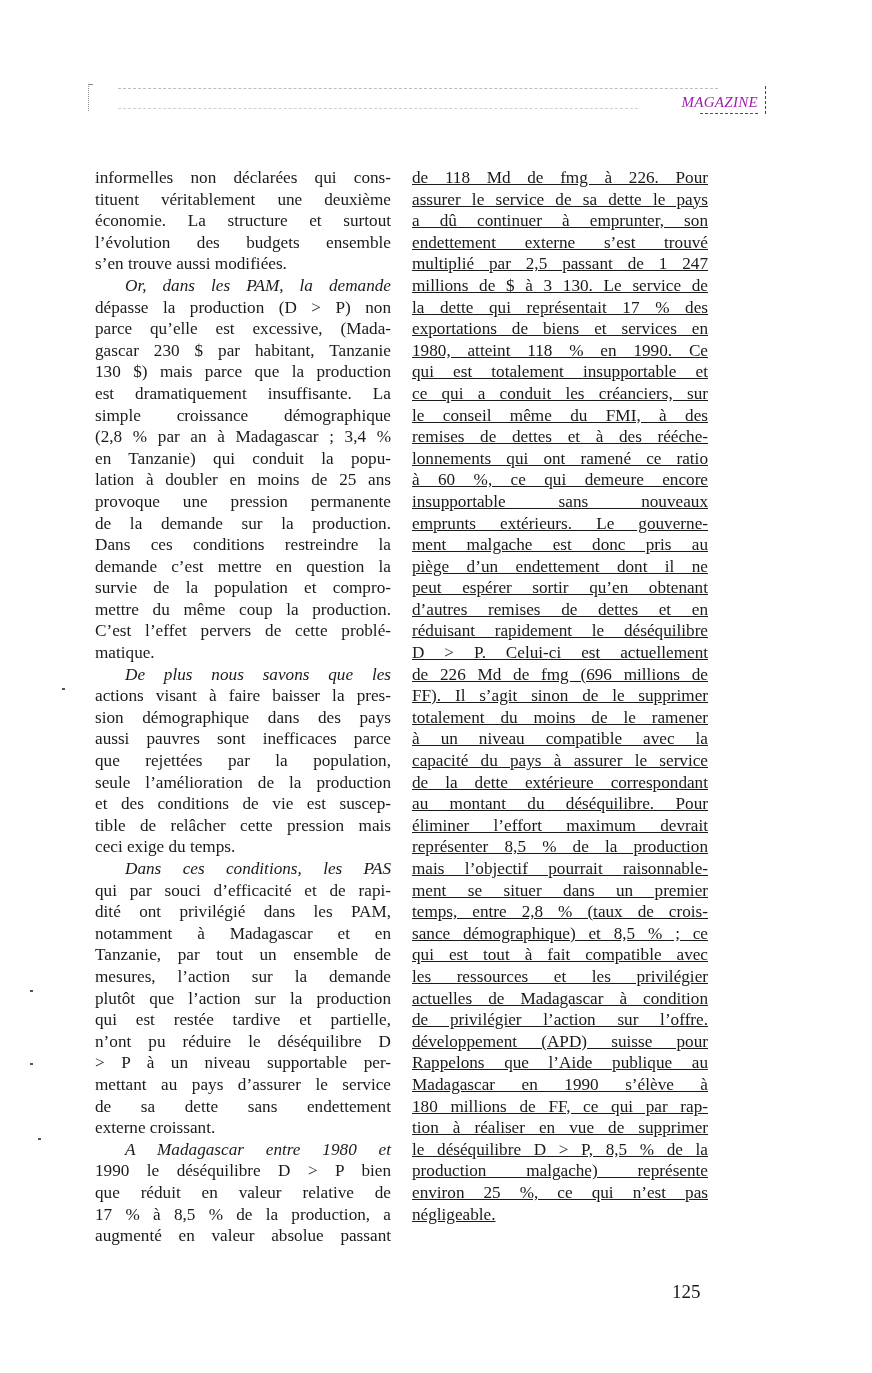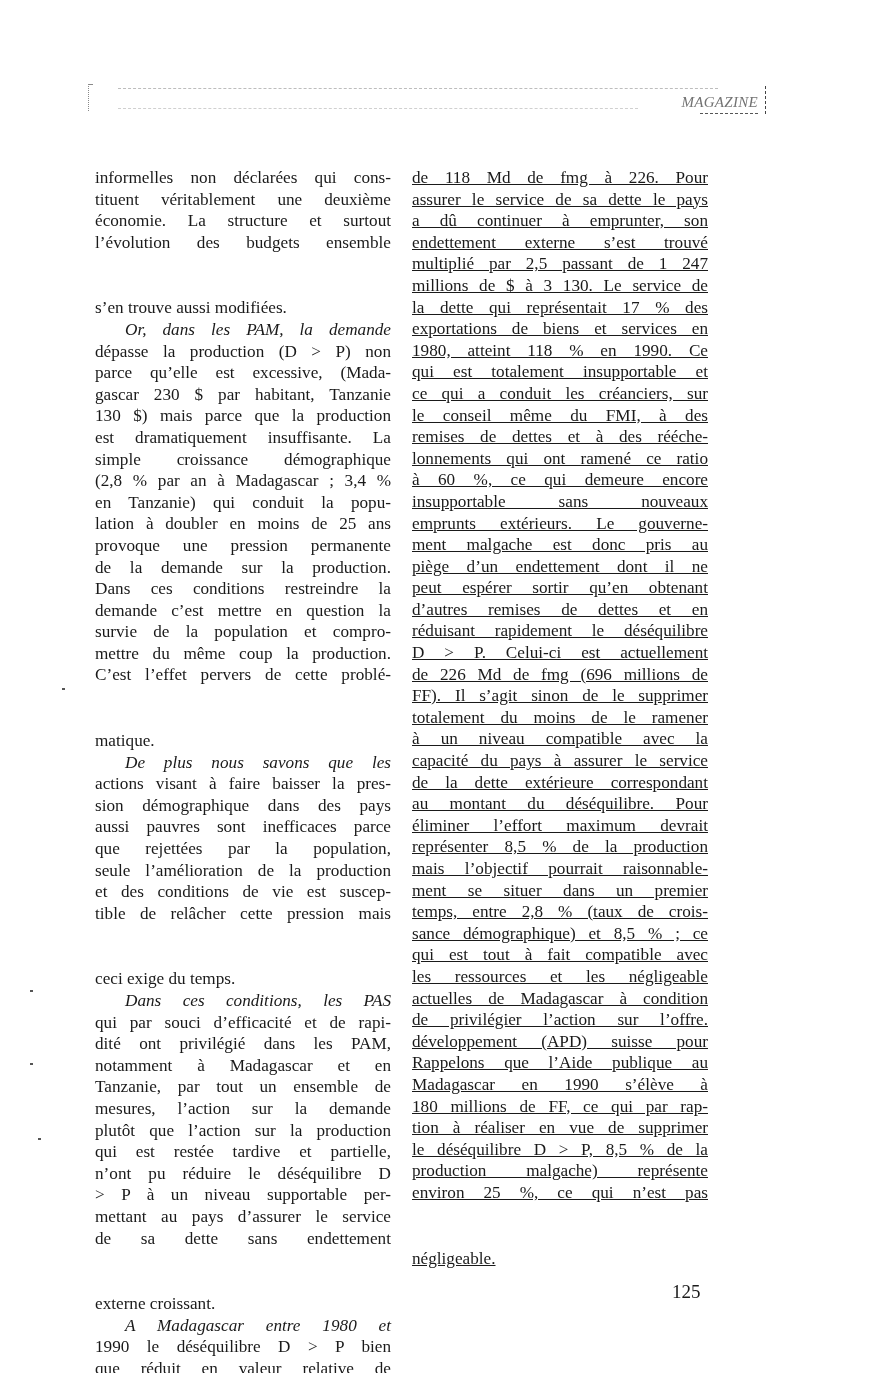--- a/index.html
+++ b/index.html
@@ -8,32 +8,32 @@
   .page { position: absolute; left: 0; top: 0; width: 872px; height: 1373px; }
 
   
   .header-band { position: absolute; left: 88px; top: 82px; width: 680px; height: 32px; }
   .dash-row { position: absolute; left: 0; height: 1px; border-top: 1px dashed #bdbdbd; }
   .dash-row.r1 { top: 6px; width: 600px; left: 30px; }
   .dash-row.r2 { top: 26px; width: 520px; left: 30px; border-top-color: #d0d0d0; }
   .corner-left { position: absolute; left: 0; top: 2px; width: 4px; height: 26px;
                  border-left: 1px dotted #8a8a8a; border-top: 1px solid #8a8a8a; }
   .magazine { position: absolute; right: 10px; top: 12px; font-style: italic;
-              font-size: 15px; letter-spacing: 0.3px; color: #737373; }
+              font-size: 15px; letter-spacing: 0.3px; color: #a21caf; }
   .corner-right { position: absolute; right: 2px; top: 4px; height: 28px;
                   border-right: 1px dashed #444; }
   .magazine-rule { position: absolute; right: 10px; top: 31px; width: 58px;
                    border-top: 1px dashed #555; }
 
   
   .col { position: absolute; top: 167px; width: 296px; font-size: 17.2px; line-height: 21.6px; }
   .col.left { left: 95px; }
   .col.right { left: 412px; text-decoration: underline; }
   .line { display: block; white-space: nowrap; text-align: justify; text-align-last: justify; height: 21.6px; }
-  .line.last { text-align-last: left; margin-top: 44px; }
+  .line.last { text-align-last: left; }
   .line.indent { padding-left: 30px; font-style: italic; }
 
   .page-number { position: absolute; left: 672px; top: 1281px; font-size: 19px; }
 
   .margin-mark { position: absolute; width: 3px; height: 2px; background: #555; }
 </style>
 </head>
 <body>
 
 <div class="page">
@@ -130,21 +130,21 @@
       <span class="line">capacité du pays à assurer le service</span>
       <span class="line">de la dette extérieure correspondant</span>
       <span class="line">au montant du déséquilibre. Pour</span>
       <span class="line">éliminer l’effort maximum devrait</span>
       <span class="line">représenter 8,5 % de la production</span>
       <span class="line">mais l’objectif pourrait raisonnable-</span>
       <span class="line">ment se situer dans un premier</span>
       <span class="line">temps, entre 2,8 % (taux de crois-</span>
       <span class="line">sance démographique) et 8,5 % ; ce</span>
       <span class="line">qui est tout à fait compatible avec</span>
-      <span class="line">les ressources et les négligeable</span>
+      <span class="line">les ressources et les privilégier</span>
       <span class="line">actuelles de Madagascar à condition</span>
       <span class="line">de privilégier l’action sur l’offre.</span>
       <span class="line">développement (APD) suisse pour</span>
       <span class="line">Rappelons que l’Aide publique au</span>
       <span class="line">Madagascar en 1990 s’élève à</span>
       <span class="line">180 millions de FF, ce qui par rap-</span>
       <span class="line">tion à réaliser en vue de supprimer</span>
       <span class="line">le déséquilibre D &gt; P, 8,5 % de la</span>
       <span class="line">production malgache) représente</span>
       <span class="line">environ 25 %, ce qui n’est pas</span>

